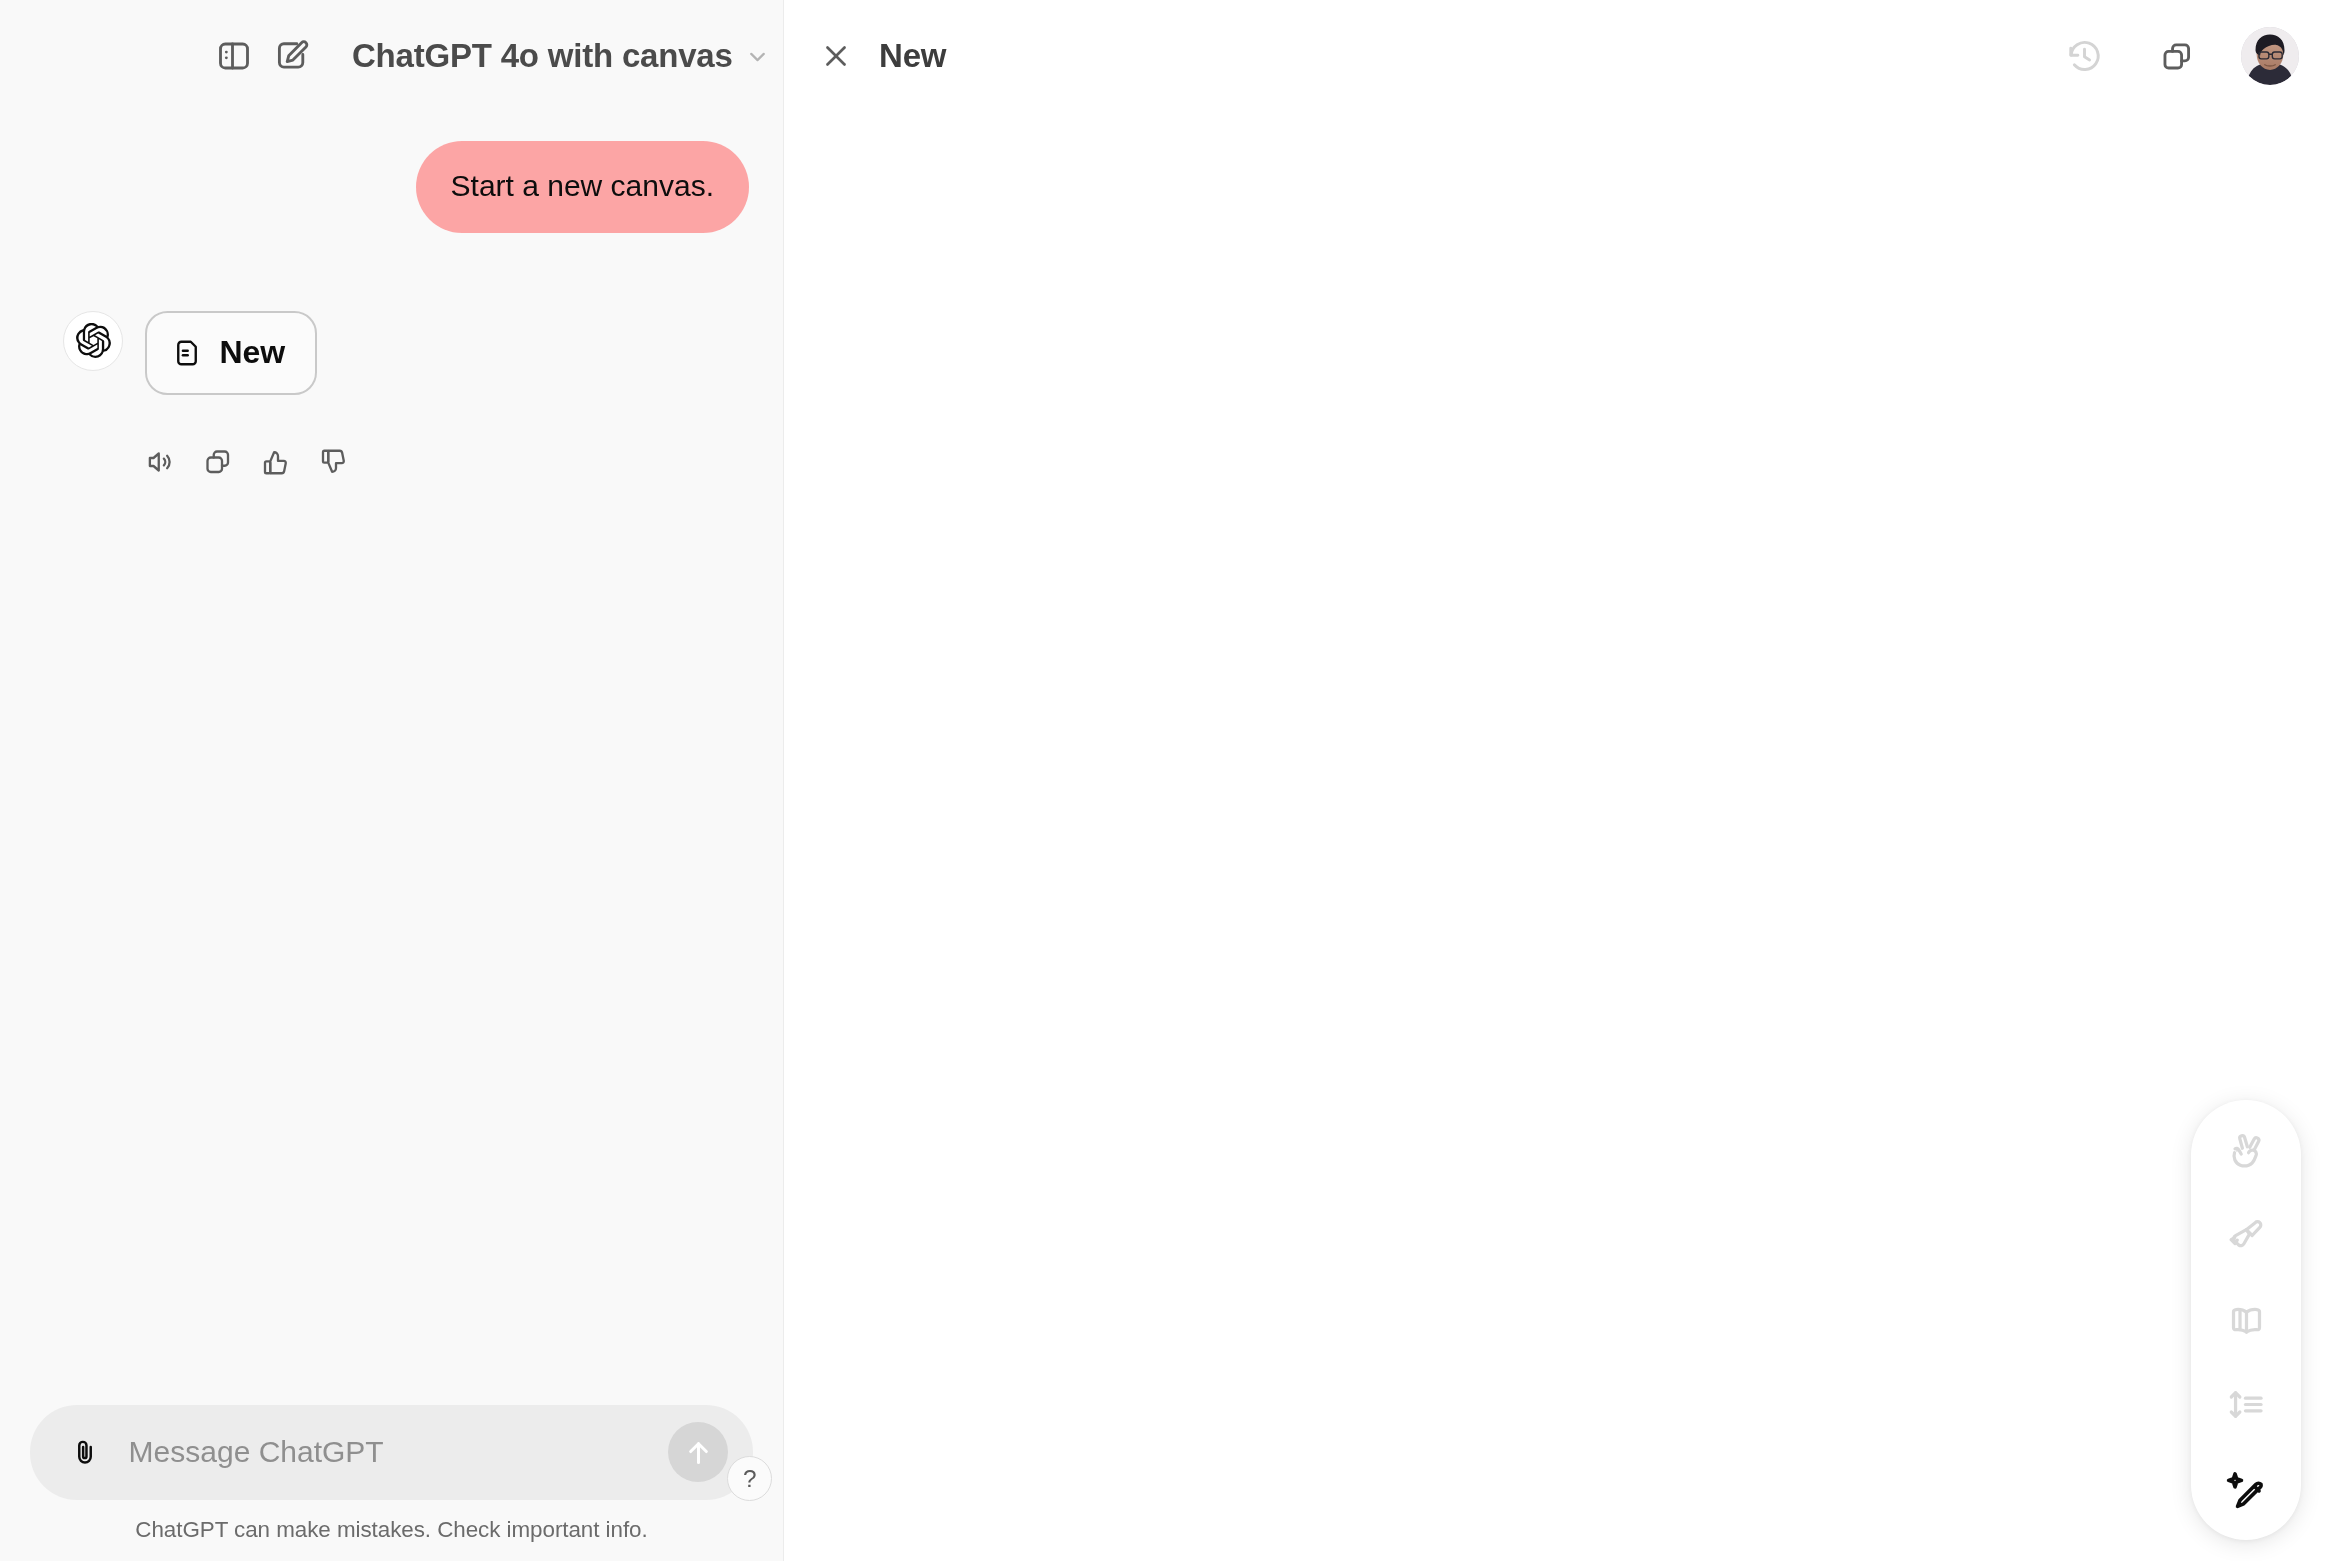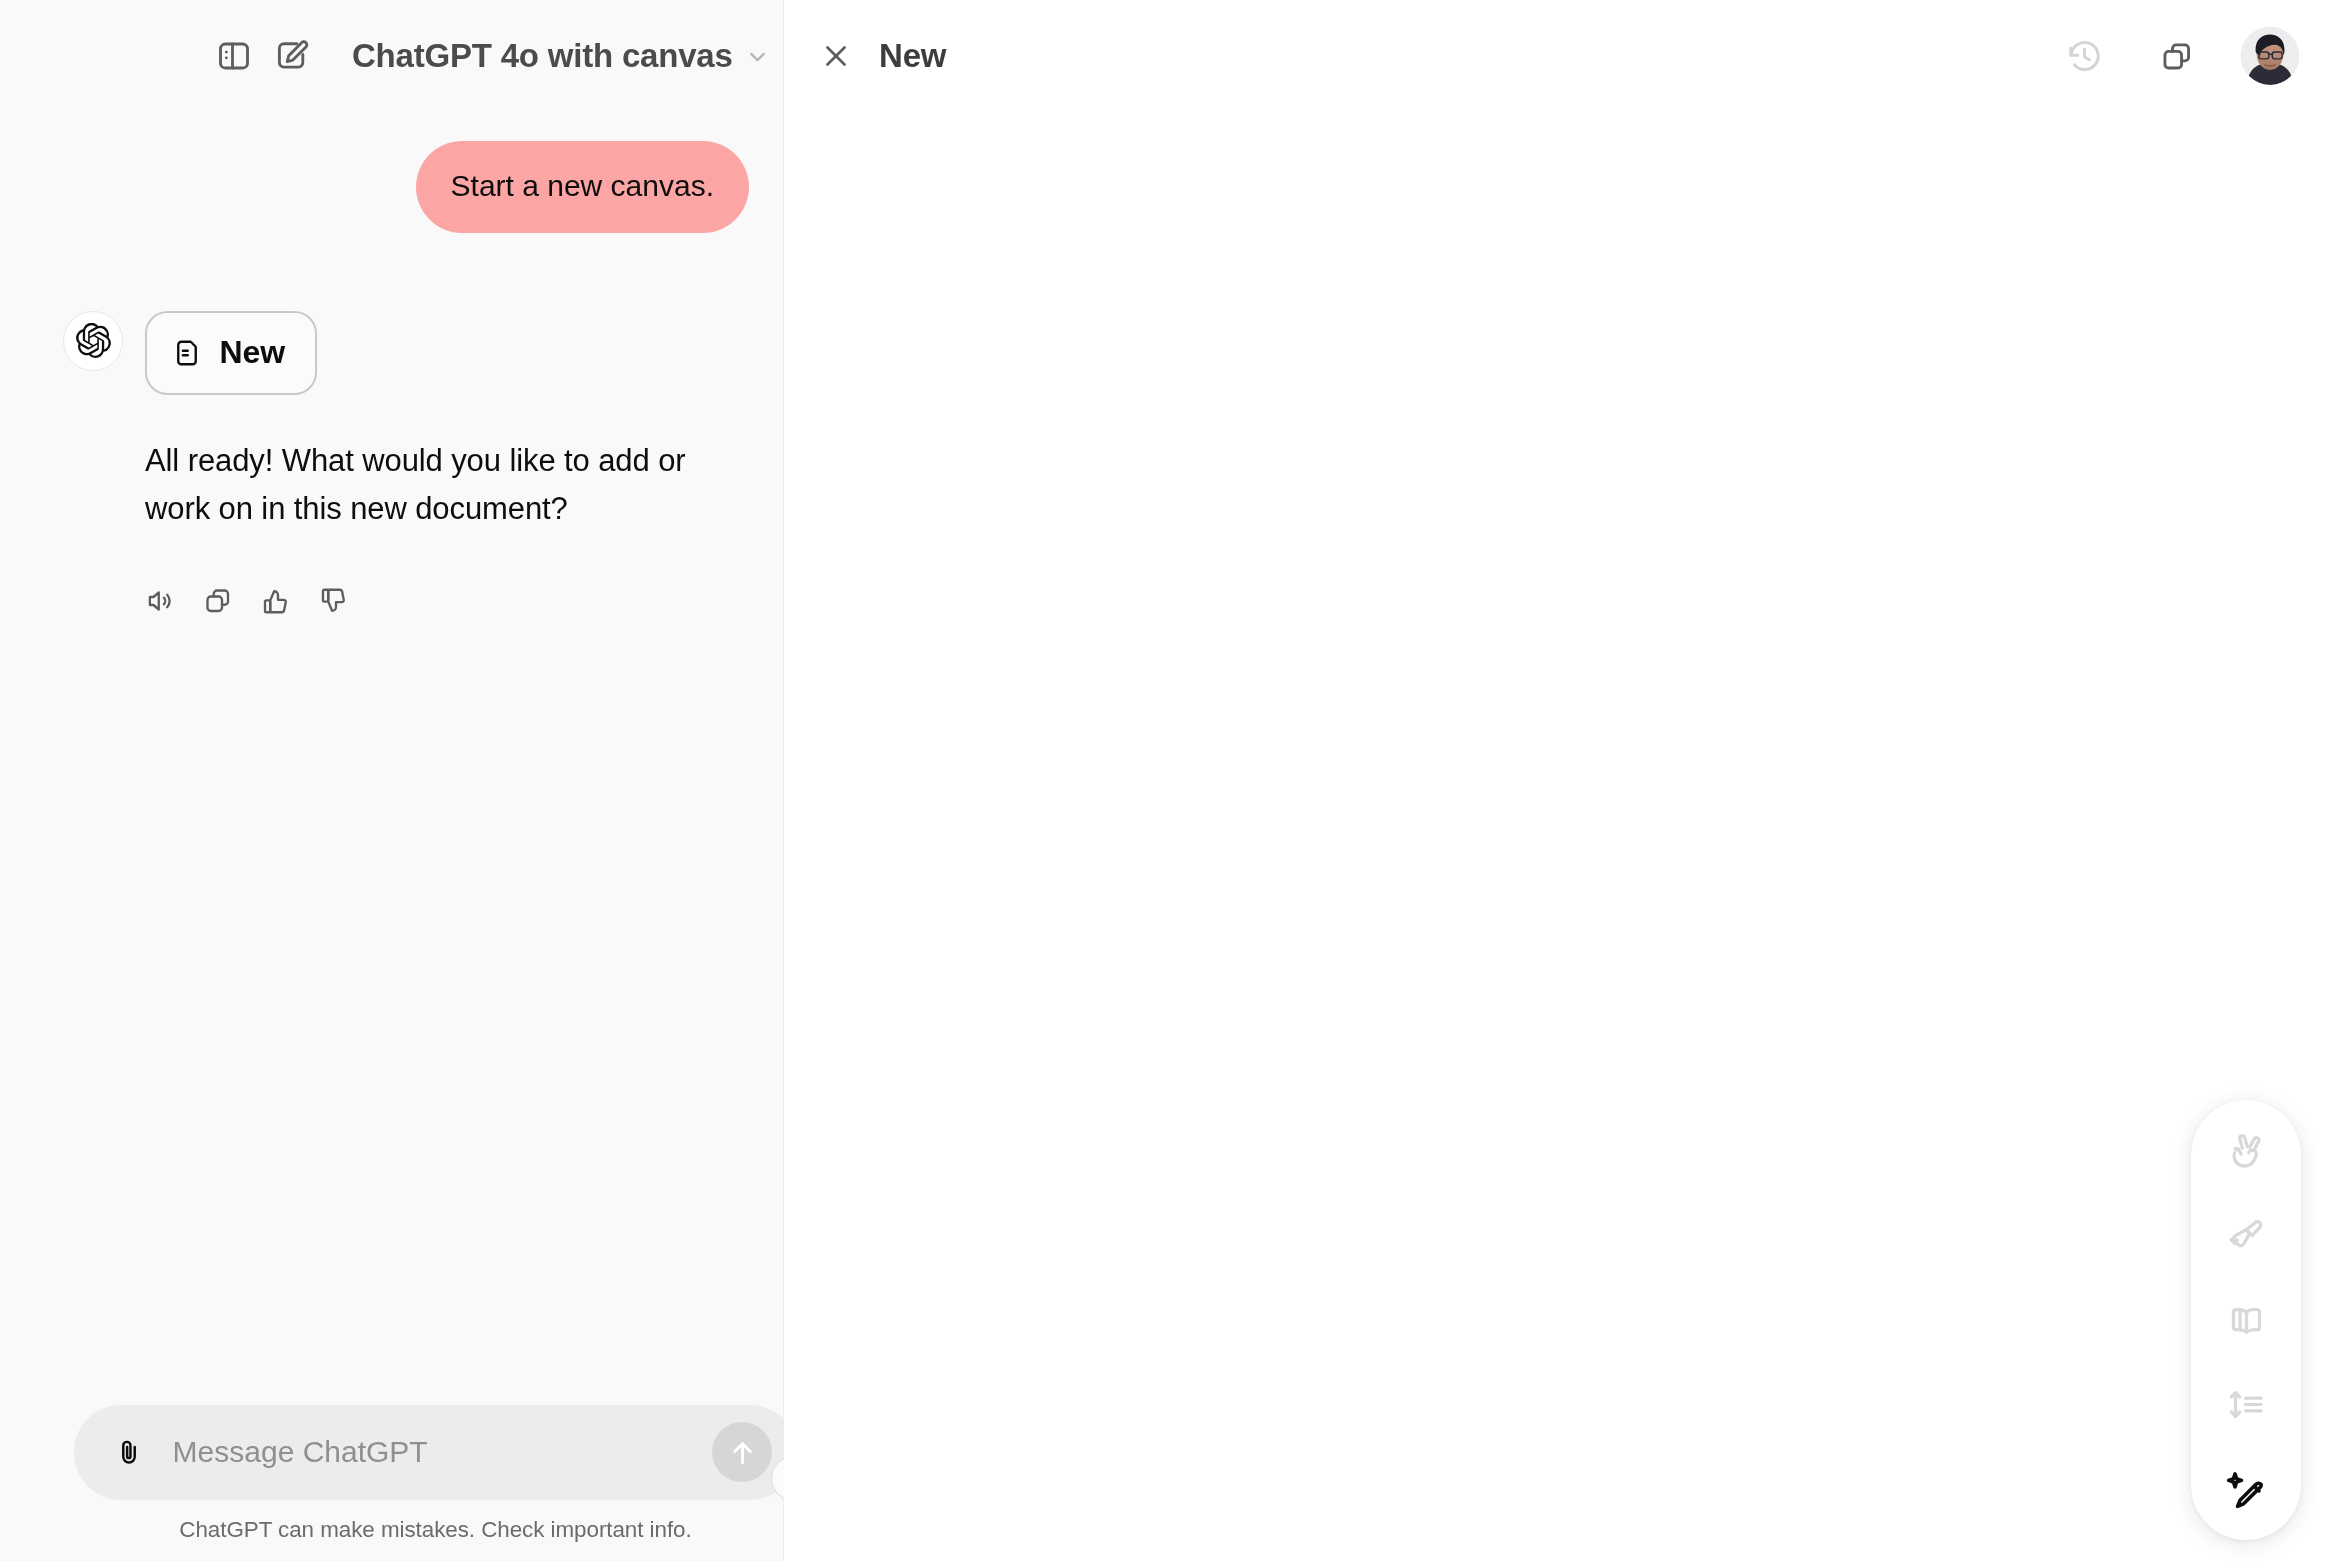--- a/index.html
+++ b/index.html
@@ -122,21 +122,20 @@
     border-radius: 10.7px;
     background: transparent; border: none; cursor: pointer;
   }
 
   
   .composer-zone {
     position: absolute;
     left: 0; bottom: 0;
     width: 100%;
     padding: 0 30px 17.6px 30px;
-    margin-left: 44px;
   }
   .composer {
     position: relative;
     height: 95px;
     background: #ececec;
     border-radius: 47px;
     display: flex; align-items: center;
     padding: 0 25px 0 28px;
   }
   .attach-btn {
@@ -308,21 +307,20 @@
 
         <div class="doc-card">
           <svg width="30" height="30" viewBox="0 0 24 24" fill="none" stroke="#0d0d0d" stroke-width="1.9" stroke-linecap="round" stroke-linejoin="round">
             <path d="M15 3H7.5A2.5 2.5 0 0 0 5 5.5v13A2.5 2.5 0 0 0 7.5 21h9a2.5 2.5 0 0 0 2.5-2.5V7Z"></path>
             <line x1="8.7" y1="10.2" x2="12.6" y2="10.2"></line>
             <line x1="8.7" y1="13.8" x2="12.6" y2="13.8"></line>
           </svg>
           <span class="doc-card-label">New</span>
         </div>
 
-        <div class="assistant-text">All ready! What would you like to add or work on in this new document?</div>
 
         <div class="msg-actions">
           <button class="action-btn" aria-label="Read aloud">
             <svg width="30" height="30" viewBox="0 0 24 24" fill="none" stroke="#5d5d5d" stroke-width="1.85" stroke-linecap="round" stroke-linejoin="round">
               <path d="M11 5.2 6.8 8.8H3.9v6.4h2.9L11 18.8Z"></path>
               <path d="M15.1 9.3a3.9 3.9 0 0 1 0 5.4"></path>
               <path d="M17.7 7a7.3 7.3 0 0 1 0 10"></path>
             </svg>
           </button>
           <button class="action-btn" aria-label="Copy">

